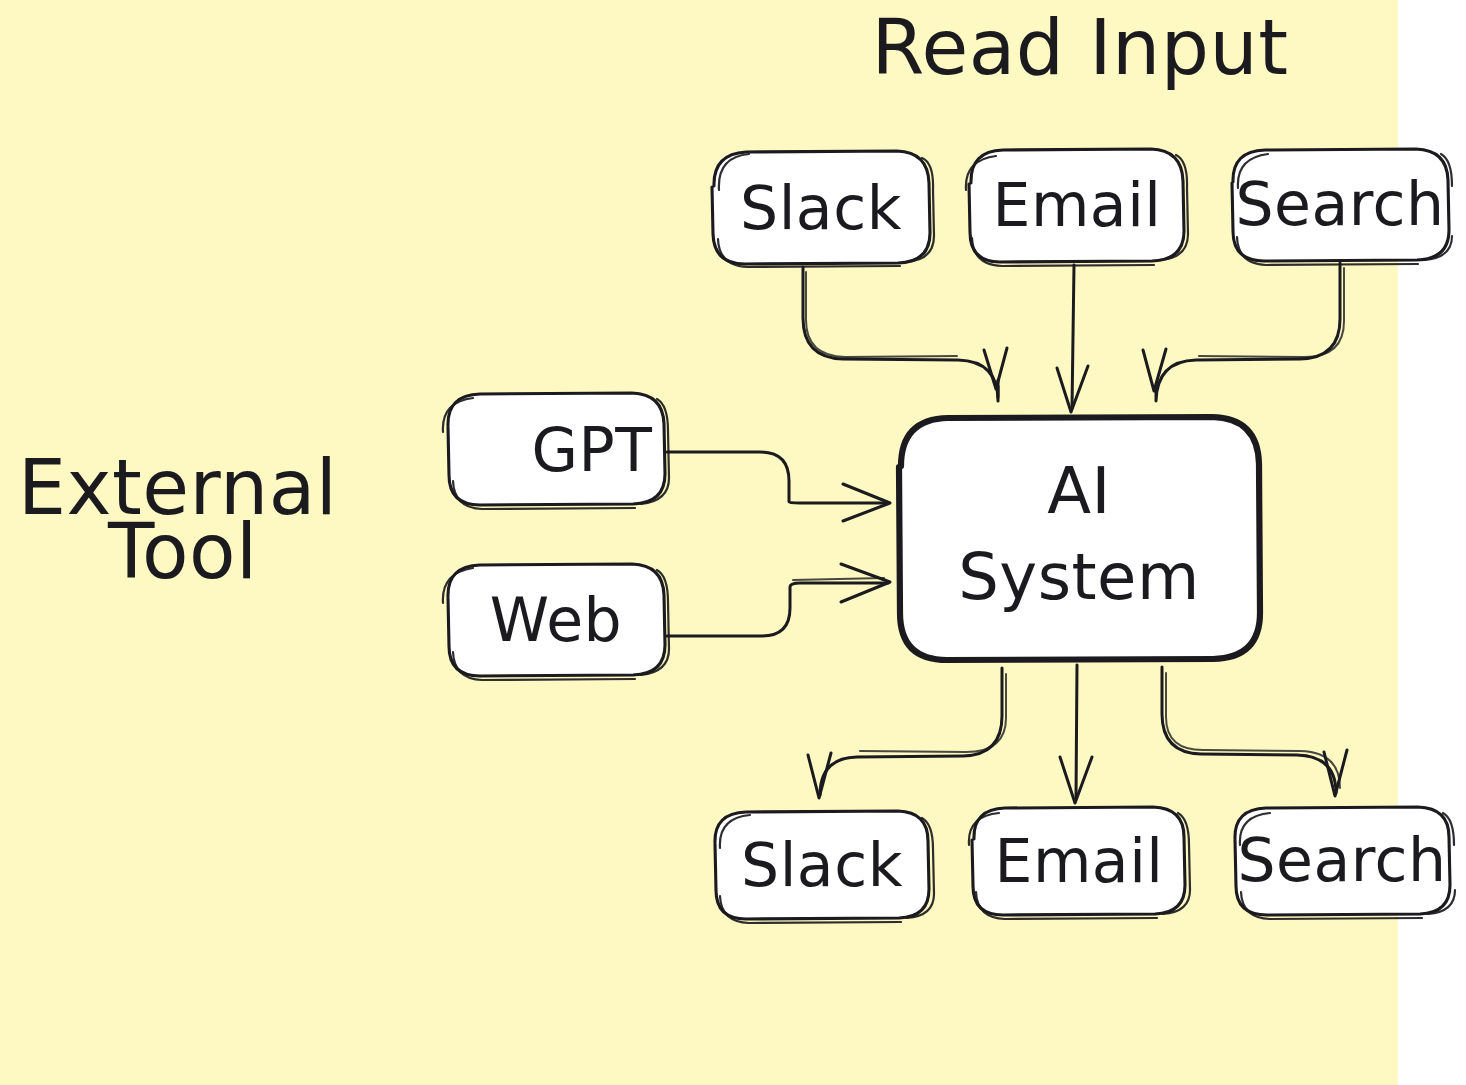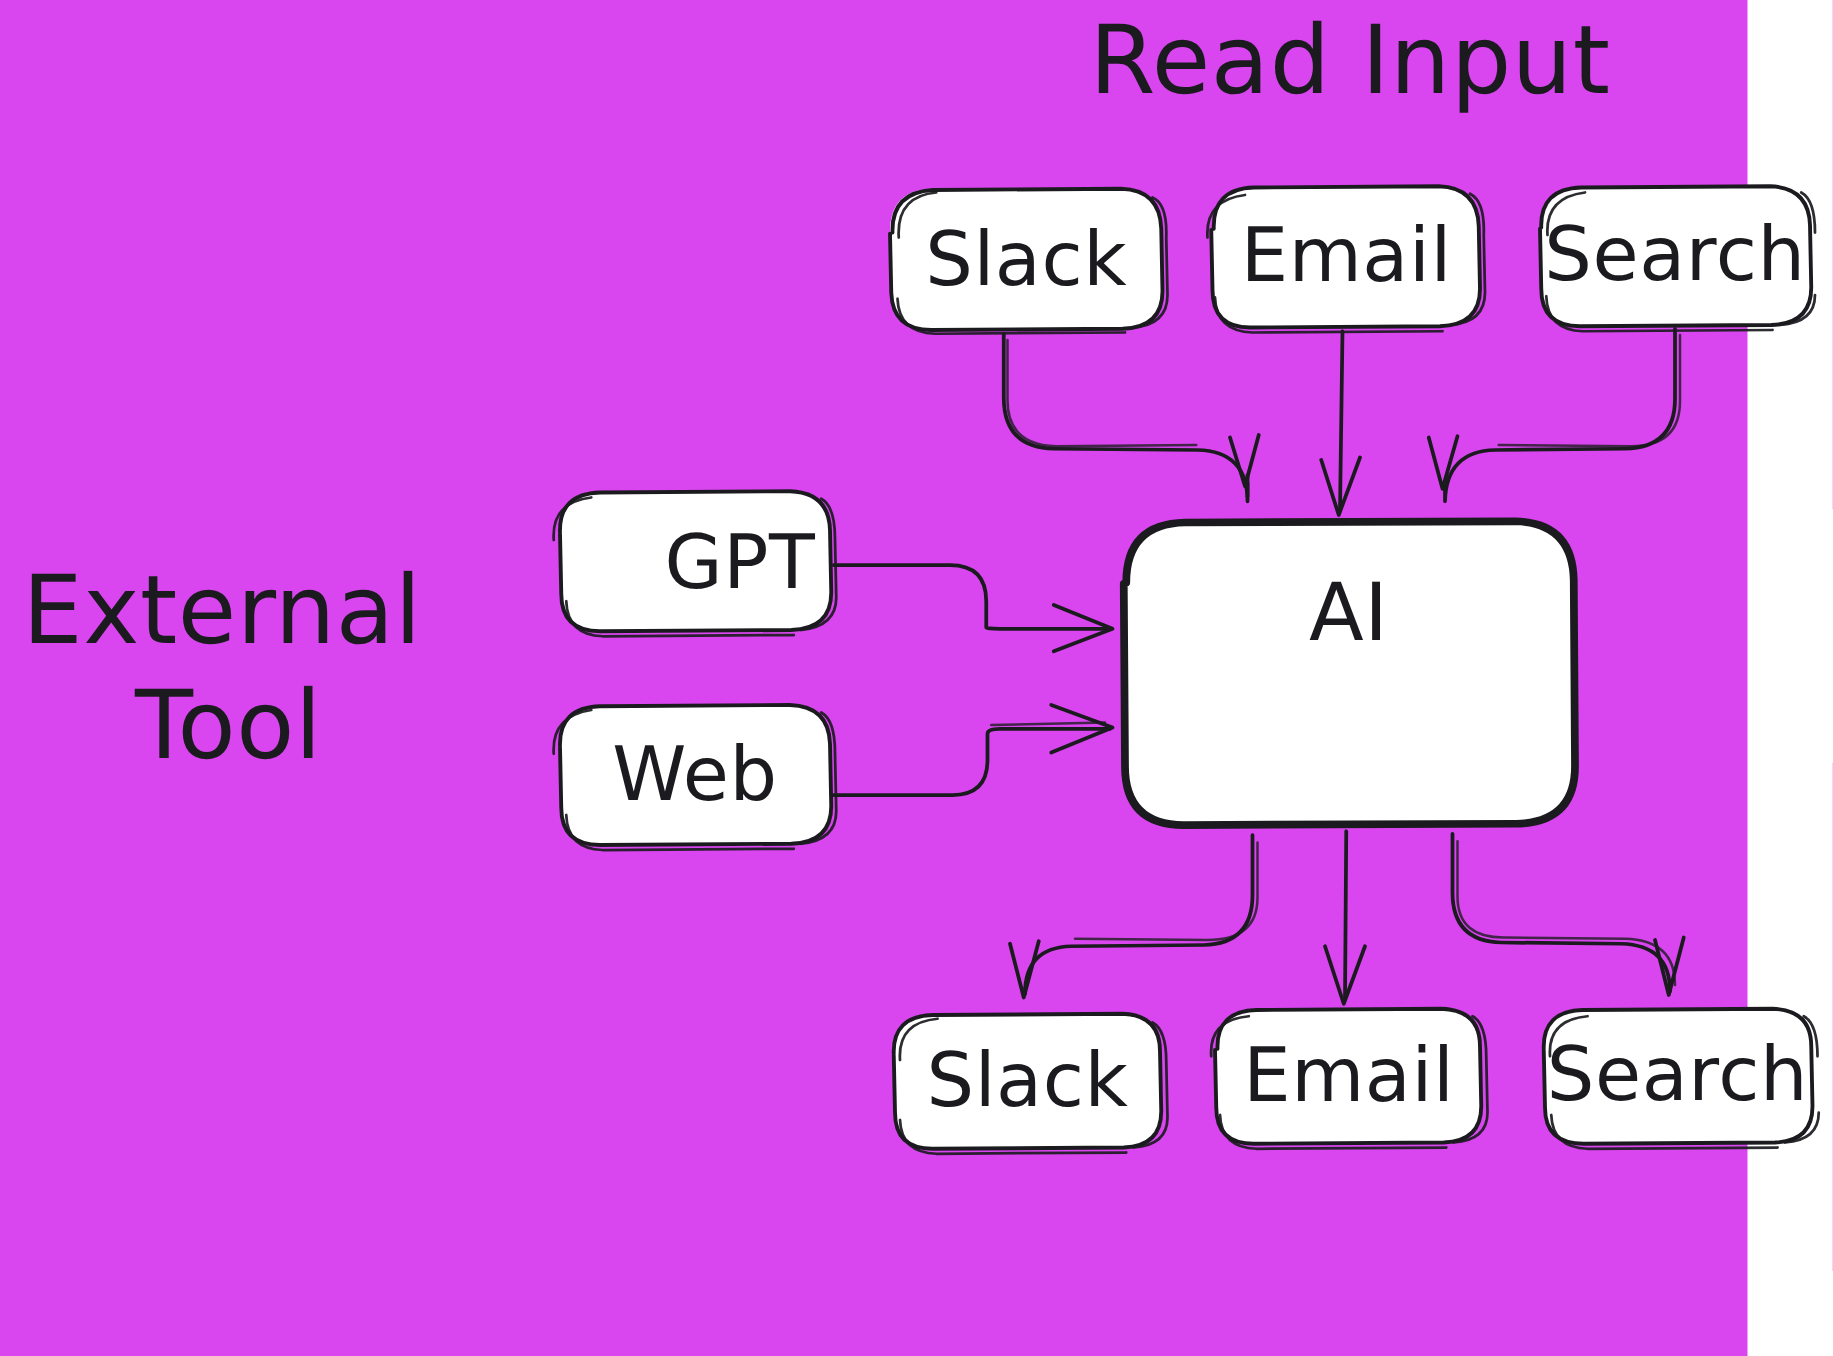--- a/index.html
+++ b/index.html
@@ -10,21 +10,21 @@
   body {
     width: 1466px;
     height: 1085px;
     overflow: hidden;
     font-family: "DejaVu Sans", sans-serif;
   }
   #canvas {
     position: relative;
     width: 1398px;
     height: 1085px;
-    background: #d946ef;
+    background: #fef9c3;
   }
   #diagram-svg {
     position: absolute;
     top: 0;
     left: 0;
     width: 1466px;
     height: 1085px;
   }
   .sketch-stroke {
     fill: none;
@@ -191,29 +191,30 @@
       <path class="sketch-stroke conn" d="M1162,667 L1162,714 Q1162,753 1201,754 L1297,755 Q1336,756 1336,793 L1336,788"></path>
       <path class="sketch-stroke conn-2" d="M1166,673 L1166,717 Q1166,751 1205,750 L1300,751 Q1340,752 1340,788"></path>
       <path class="sketch-stroke arrowhead" d="M1324,752 L1335,796 L1347,750"></path>
     </g>
 
   </svg>
 
   <div class="group-label centered" style="left:1080px; top:6px;">Read Input</div>
 
   <div class="group-label" style="left:18px; top:428px;margin-top:18px;">External</div>
-  <div class="group-label" style="left:108px; top:538px;">Tool</div>
+  <div class="group-label" style="left:108px; top:510px;">Tool</div>
 
 
   <div class="node-label" style="left:821px; top:208px;">Slack</div>
   <div class="node-label" style="left:1077px; top:205px;">Email</div>
   <div class="node-label" style="left:1340px; top:204px;">Search</div>
 
   <div class="node-label" style="left:556px; top:450px;margin-left:36px;">GPT</div>
   <div class="node-label" style="left:556px; top:620px;text-align:right;">Web</div>
 
   <div class="main-label" style="left:1079px; top:492px;">AI</div>
+  <div class="main-label" style="left:1079px; top:578px;">System</div>
 
   <div class="node-label" style="left:822px; top:865px;">Slack</div>
   <div class="node-label" style="left:1079px; top:861px;">Email</div>
   <div class="node-label" style="left:1342px; top:860px;">Search</div>
 
 </div>
 
 </body></html>

